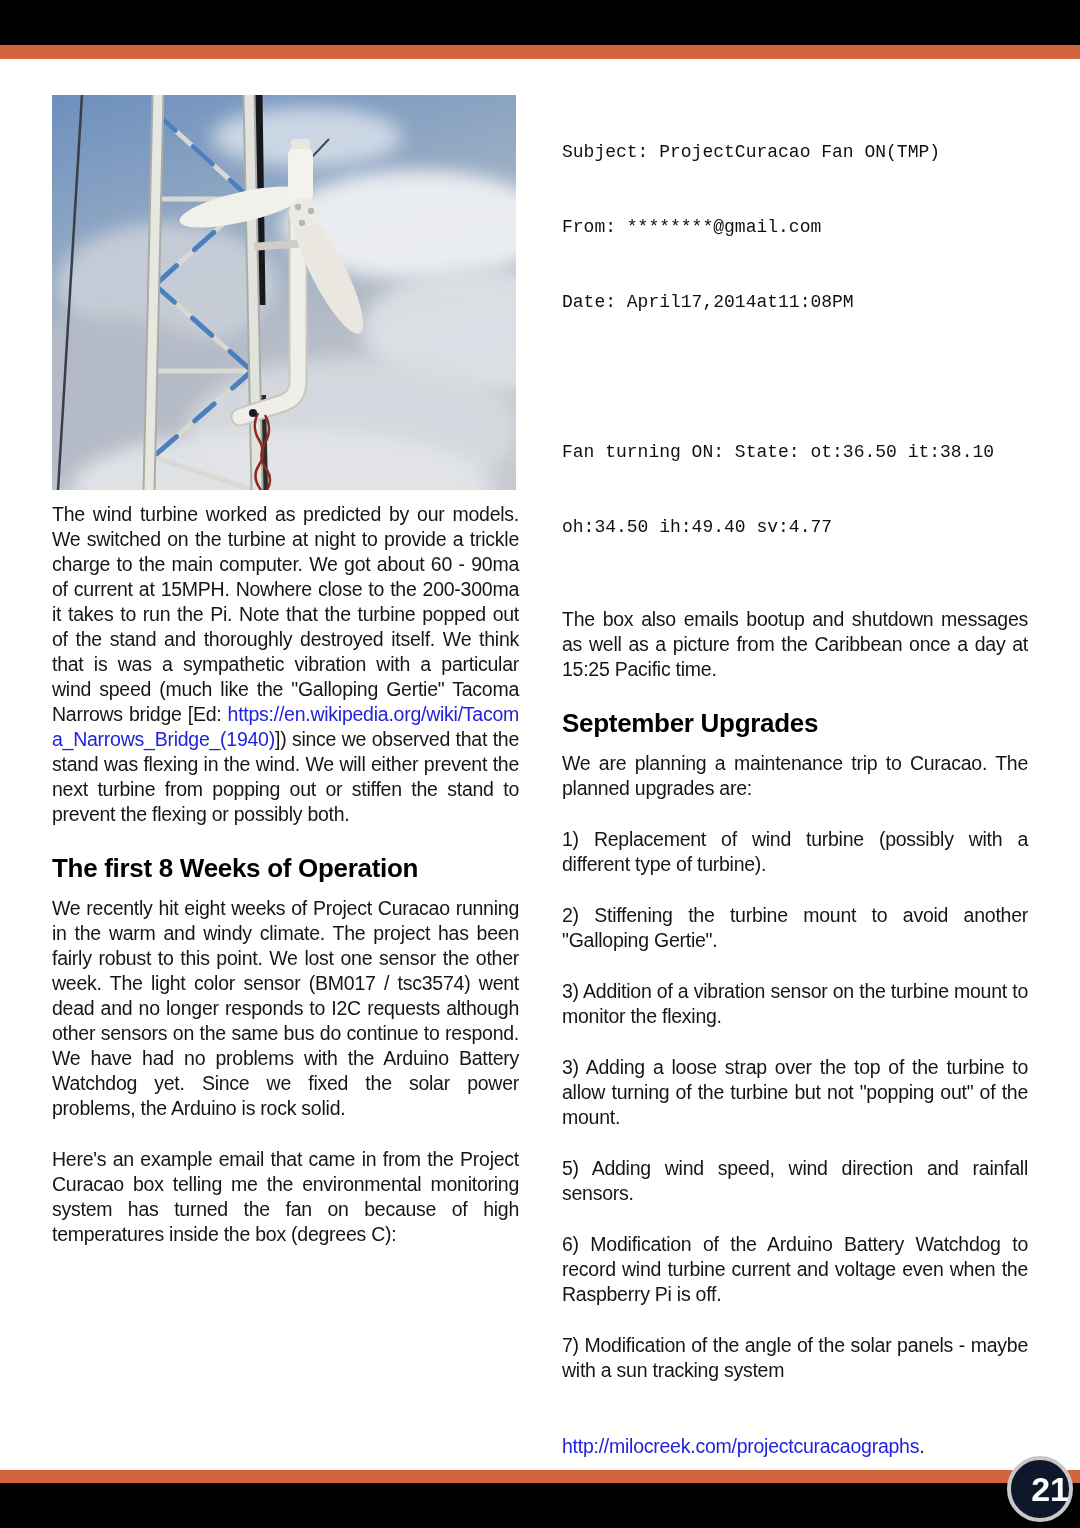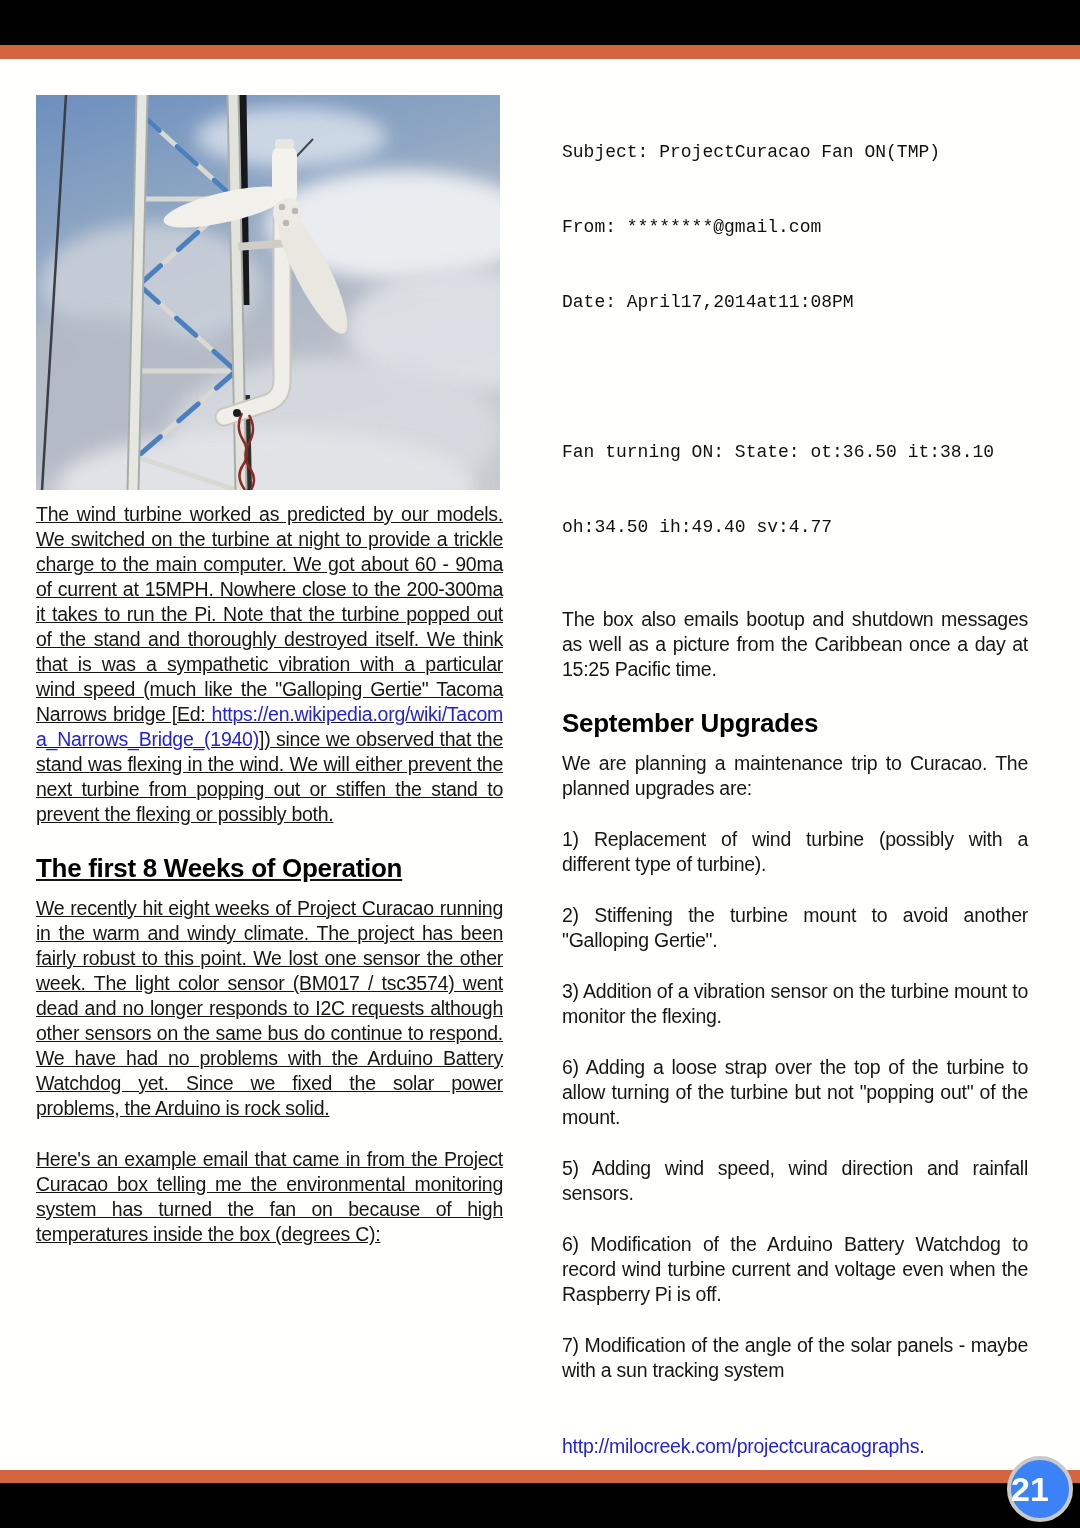--- a/index.html
+++ b/index.html
@@ -5,21 +5,21 @@
   html,body { margin:0; padding:0; background:#ffffff; }
   .page {
     position:relative; width:1080px; height:1528px; background:#fffffe;
     font-family:"Liberation Sans", sans-serif; overflow:hidden; color:#151515;
   }
   .bar-top-black    { position:absolute; top:0;      left:0; right:0; height:45px;  background:#000; }
   .bar-top-accent   { position:absolute; top:45px;   left:0; right:0; height:14px;  background:#d2653e; }
   .bar-bottom-accent{ position:absolute; top:1470px; left:0; right:0; height:13px;  background:#d2653e; }
   .bar-bottom-black { position:absolute; top:1483px; left:0; right:0; height:45px;  background:#000; }
 
-  .col-left  { position:absolute; left:36px;  top:92px; width:467px;text-decoration:underline; }
+  .col-left  { position:absolute; left:52px;  top:92px; width:467px; }
   .col-right { position:absolute; left:562px; top:90px; width:466px; }
 
   p.body {
     font-size:19.5px; line-height:25px; text-align:justify;
     margin:0 0 26px 0; letter-spacing:-0.25px; color:#161616;
   }
   h2.sect {
     font-size:26px; line-height:30px; font-weight:bold; color:#000;
     margin:24px 0 13px 0; letter-spacing:-0.3px;
   }
@@ -30,22 +30,22 @@
   .mono-spacer { height:25px; }
   a.link { color:#2222dd; text-decoration:none; cursor:pointer; }
   a.break { word-break:break-all; }
 
   .photo { margin:3px 0 12px 0; width:464px; height:395px; display:block; }
 
   .upgrade { margin-bottom:26px; }
 
   .page-badge {
     position:absolute; left:1007px; top:1456px; width:58px; height:58px;
-    background:#3b82f6; border:4px solid #c9c9c9; border-radius:50%;
-    display:flex; align-items:center; justify-content:flex-start;
+    background:#0f172a; border:4px solid #c9c9c9; border-radius:50%;
+    display:flex; align-items:center; justify-content:flex-end;
     color:#fff; font-weight:bold; font-size:34px; z-index:5;
   }
 </style>
 </head>
 <body>
 
 <div class="page">
 
   <div class="bar-top-black"></div>
   <div class="bar-top-accent"></div>
@@ -147,21 +147,21 @@
 
     <p class="body" style="margin-top:17px;">The box also emails bootup and shutdown messages as well as a picture from the Caribbean once a day at 15:25 Pacific time.</p>
 
     <h2 class="sect">September Upgrades</h2>
 
     <p class="body">We are planning a maintenance trip to Curacao. The planned upgrades are:</p>
 
     <p class="body upgrade">1) Replacement of wind turbine (possibly with a different type of turbine).</p>
     <p class="body upgrade">2) Stiffening the turbine mount to avoid another "Galloping Gertie".</p>
     <p class="body upgrade">3) Addition of a vibration sensor on the turbine mount to monitor the flexing.</p>
-    <p class="body upgrade">6) Adding a loose strap over the top of the turbine to allow turning of the turbine but not "popping out" of the mount.</p>
+    <p class="body upgrade">3) Adding a loose strap over the top of the turbine to allow turning of the turbine but not "popping out" of the mount.</p>
     <p class="body upgrade">5) Adding wind speed, wind direction and rainfall sensors.</p>
     <p class="body upgrade">6) Modification of the Arduino Battery Watchdog to record wind turbine current and voltage even when the Raspberry Pi is off.</p>
     <p class="body upgrade">7) Modification of the angle of the solar panels - maybe with a sun tracking system</p>
 
     <p class="body"><br>
       <a class="link">http://milocreek.com/projectcuracaographs</a><span>.</span></p>
 
     <h2 class="sect">What's Next?</h2>
 
   </div>

